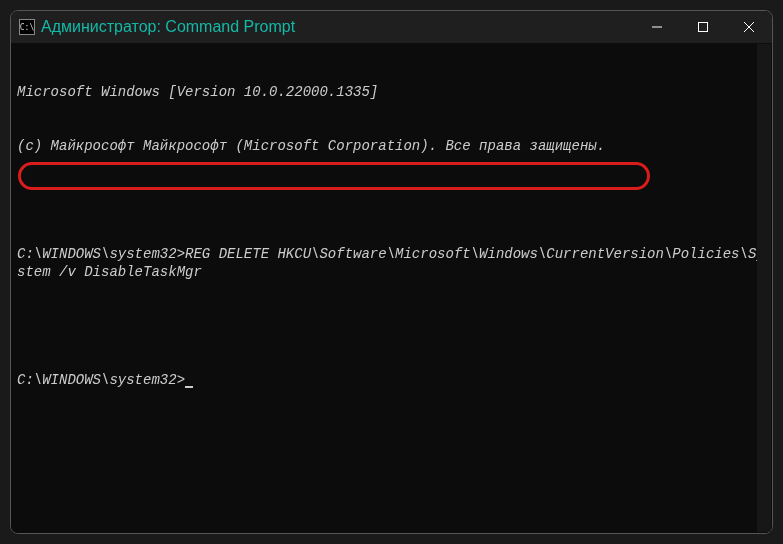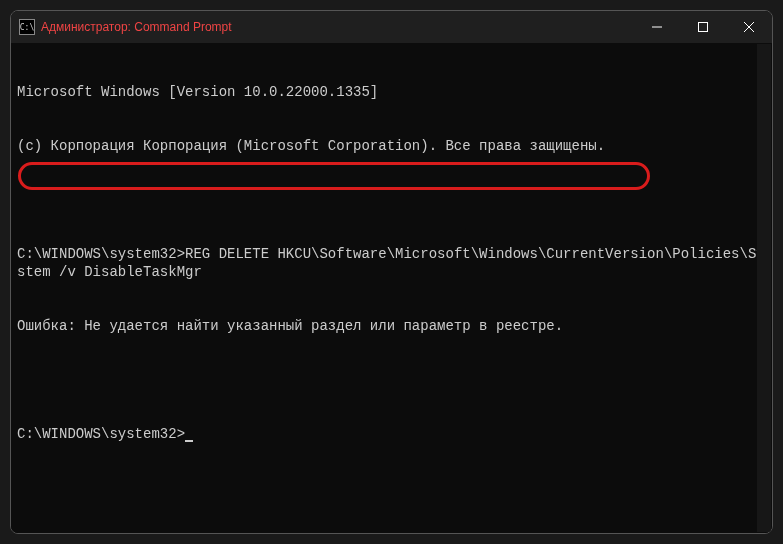--- a/index.html
+++ b/index.html
@@ -41,22 +41,22 @@
       height: 16px;
       background: #000;
       border: 1px solid #888;
       display: flex;
       align-items: center;
       justify-content: center;
       font-size: 8px;
       color: #ccc;
     }
     .title-text {
-      color: #ef4444;
-      font-size: 12px;
+      color: #14b8a6;
+      font-size: 16px;
       font-family: 'Segoe UI', sans-serif;
     }
     .window-controls {
       display: flex;
       height: 100%;
     }
     .win-btn {
       width: 46px;
       height: 100%;
       display: flex;
@@ -71,20 +71,21 @@
       background: #0c0c0c;
       padding: 4px 6px;
       color: #cccccc;
       font-size: 14px;
       line-height: 18px;
       font-family: Consolas, 'Courier New', monospace;
       overflow-y: auto;
       white-space: pre-wrap;
       word-break: break-all;
       position: relative;
+      font-style: italic;
     }
     .terminal-line {
       white-space: pre-wrap;
     }
     .highlight-box {
       position: absolute;
       border: 3px solid #d91c1c;
       border-radius: 16px;
       pointer-events: none;
     }
@@ -136,24 +137,23 @@
         <svg viewBox="0 0 10 10">
             <line x1="0" y1="0" x2="10" y2="10" stroke="currentColor" stroke-width="1"></line>
             <line x1="10" y1="0" x2="0" y2="10" stroke="currentColor" stroke-width="1"></line>
           </svg>
       </div>
     </div>
   </div>
 
   <div class="terminal">
     <div class="terminal-line">Microsoft Windows [Version 10.0.22000.1335]</div>
-    <div class="terminal-line">(c) Корпорация Корпорация (Microsoft Corporation). Все права защищены.</div>
+    <div class="terminal-line">(c) Майкрософт Майкрософт (Microsoft Corporation). Все права защищены.</div>
     <div class="terminal-line">&nbsp;</div>
     <div class="terminal-line"><span>C:\WINDOWS\system32&gt;</span><span>REG DELETE HKCU\Software\Microsoft\Windows\CurrentVersion\Policies\System /v DisableTaskMgr</span></div>
-    <div class="terminal-line">Ошибка: Не удается найти указанный раздел или параметр в реестре.</div>
     <div class="terminal-line">&nbsp;</div>
     <div class="terminal-line"><span>C:\WINDOWS\system32&gt;</span><span class="cursor"></span></div>
 
     <div class="highlight-box" id="hl" style="top: 119px; left: 7px; width: 632px; height: 28px;"></div>
   </div>
 
   <div class="scrollbar">
     <div class="scrollbar-thumb"></div>
   </div>
 </div>

